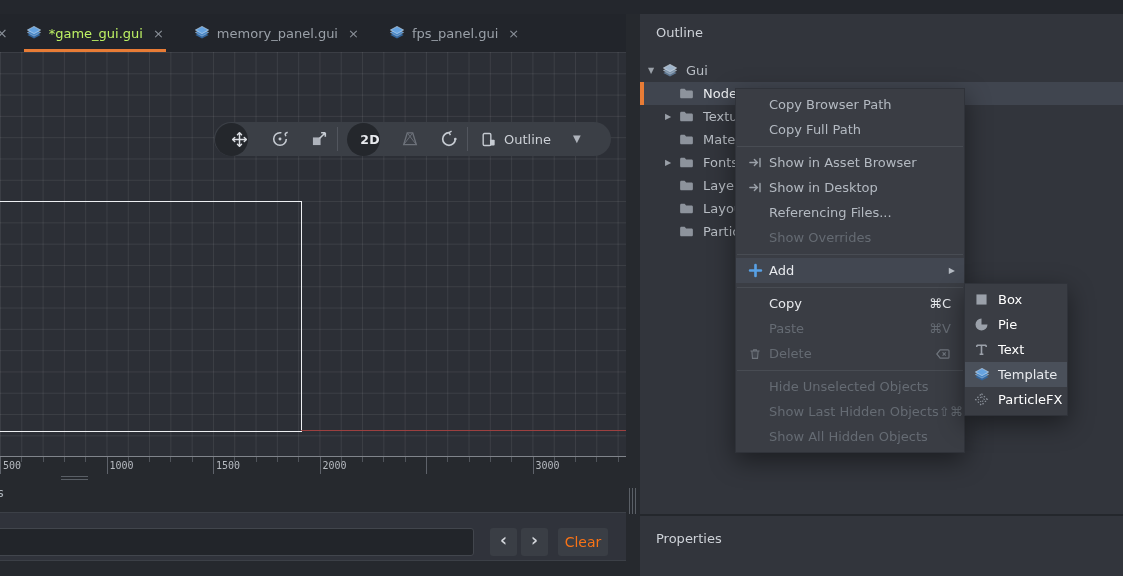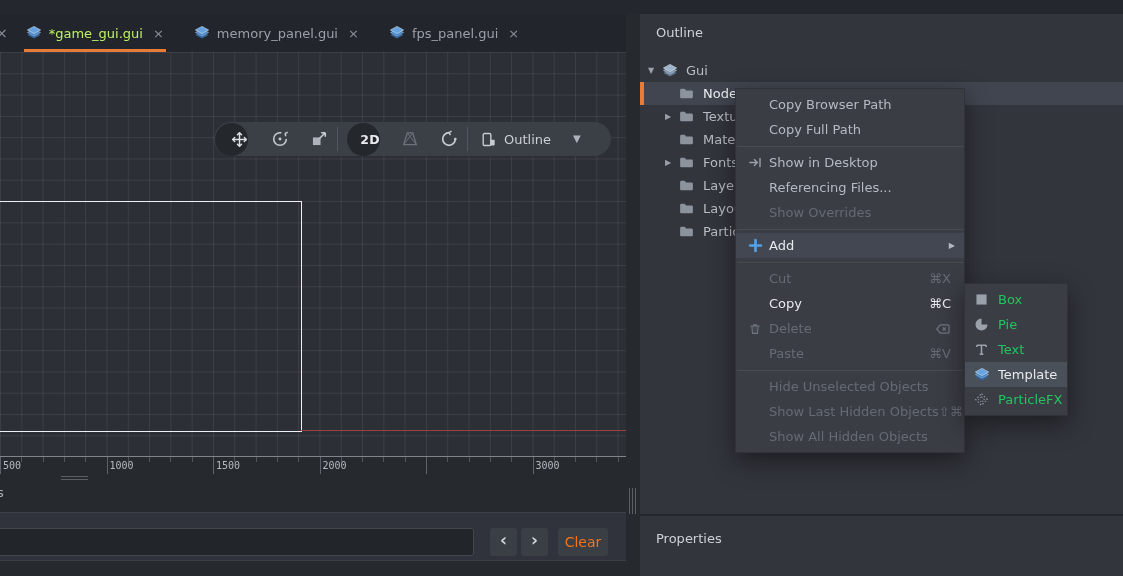--- a/index.html
+++ b/index.html
@@ -105,21 +105,21 @@
   .menu-item .shortcut{margin-left:auto;font-size:13px;white-space:nowrap;}
   .menu-item .shortcut-icon{margin-left:auto;display:flex;align-items:center;}
   .menu-sep{height:8px;position:relative;}
   .menu-sep::after{content:"";position:absolute;left:1px;right:1px;top:3.5px;height:1px;background:#484c53;}
   .submenu-arrow{position:absolute;right:9px;top:8px;font-size:8px;color:#b4bac2;}
 
   
   #add-submenu{position:absolute;left:964px;top:283px;width:104px;background:#3a3d44;
     border:1px solid #30333a;box-sizing:border-box;box-shadow:0 8px 24px rgba(0,0,0,0.45);
     padding:3px 0;z-index:11;}
-  .sub-item{height:25px;display:flex;align-items:center;padding:0 8px 0 8px;font-size:13px;color:#22c55e;}
+  .sub-item{height:25px;display:flex;align-items:center;padding:0 8px 0 8px;font-size:13px;color:#ffffff;}
   .sub-item.highlight{background:#4a505a;color:#e7e9ed;}
   .sub-item .si-icon{width:17px;height:17px;flex:none;margin-right:8px;display:flex;align-items:center;justify-content:center;}
   .sub-item .si-label{white-space:nowrap;}
 </style>
 </head>
 <body>
 
 <div id="top-strip"></div>
 
 <div id="tab-bar">
@@ -375,64 +375,68 @@
     <div class="menu-item">
       <span class="mi-label">Copy Full Path</span>
     </div>
     <div class="menu-sep"></div>
     <div class="menu-item">
       <span class="mi-icon">
         <svg width="15" height="15" viewBox="0 0 16 16" xmlns="http://www.w3.org/2000/svg">
           <path d="M2 8 H9.6 M6.8 4.8 L10 8 L6.8 11.2 M12.8 3.6 V12.4" stroke="#9aa0a8" stroke-width="1.5" fill="none" stroke-linecap="round"></path>
         </svg>
       </span>
+      <span class="mi-label">Show in Asset Browser</span>
+    </div>
+    <div class="menu-item">
+      <span class="mi-icon">
+        <svg width="15" height="15" viewBox="0 0 16 16" xmlns="http://www.w3.org/2000/svg">
+          <path d="M2 8 H9.6 M6.8 4.8 L10 8 L6.8 11.2 M12.8 3.6 V12.4" stroke="#9aa0a8" stroke-width="1.5" fill="none" stroke-linecap="round"></path>
+        </svg>
+      </span>
       <span class="mi-label">Show in Desktop</span>
     </div>
     <div class="menu-item">
       <span class="mi-label">Referencing Files...</span>
     </div>
     <div class="menu-item disabled">
       <span class="mi-label">Show Overrides</span>
     </div>
     <div class="menu-sep"></div>
     <div class="menu-item bright highlight">
       <span class="mi-icon">
         <svg width="15" height="15" viewBox="0 0 16 16" xmlns="http://www.w3.org/2000/svg">
           <path d="M8 2.2 V13.8 M2.2 8 H13.8" stroke="#58a0e4" stroke-width="2.8" stroke-linecap="round"></path>
         </svg>
       </span>
       <span class="mi-label">Add</span>
       <span class="submenu-arrow">▶</span>
     </div>
     <div class="menu-sep"></div>
-    <div class="menu-item disabled">
-      <span class="mi-label">Cut</span>
-      <span class="shortcut">⌘X</span>
-    </div>
     <div class="menu-item bright">
       <span class="mi-label">Copy</span>
       <span class="shortcut">⌘C</span>
+    </div>
+    <div class="menu-item disabled">
+      <span class="mi-label">Paste</span>
+      <span class="shortcut">⌘V</span>
     </div>
     <div class="menu-item disabled">
       <span class="mi-icon">
         <svg width="14" height="14" viewBox="0 0 16 16" xmlns="http://www.w3.org/2000/svg">
           <path d="M2.8 4.6 H13.2 M6.4 4.6 V3.2 H9.6 V4.6 M4.4 4.6 L5.1 13 H10.9 L11.6 4.6 Z" stroke="#70767e" stroke-width="1.2" fill="#555b63" fill-opacity="0.35"></path>
         </svg>
       </span>
       <span class="mi-label">Delete</span>
       <span class="shortcut-icon">
         <svg width="16" height="16" viewBox="0 0 16 16" xmlns="http://www.w3.org/2000/svg">
           <path d="M5.2 3.8 H13 C13.6 3.8 14 4.2 14 4.8 V11.2 C14 11.8 13.6 12.2 13 12.2 H5.2 L1.8 8 Z" fill="none" stroke="#70767e" stroke-width="1.2"></path>
           <path d="M7.6 6.4 L10.8 9.6 M10.8 6.4 L7.6 9.6" stroke="#70767e" stroke-width="1.2"></path>
         </svg>
       </span>
-    </div>
-    <div class="menu-item disabled">
-      <span class="mi-label">Paste</span>
-      <span class="shortcut">⌘V</span>
     </div>
     <div class="menu-sep"></div>
     <div class="menu-item disabled">
       <span class="mi-label">Hide Unselected Objects</span>
     </div>
     <div class="menu-item disabled">
       <span class="mi-label">Show Last Hidden Objects</span>
       <span class="shortcut">⇧⌘E</span>
     </div>
     <div class="menu-item disabled">

